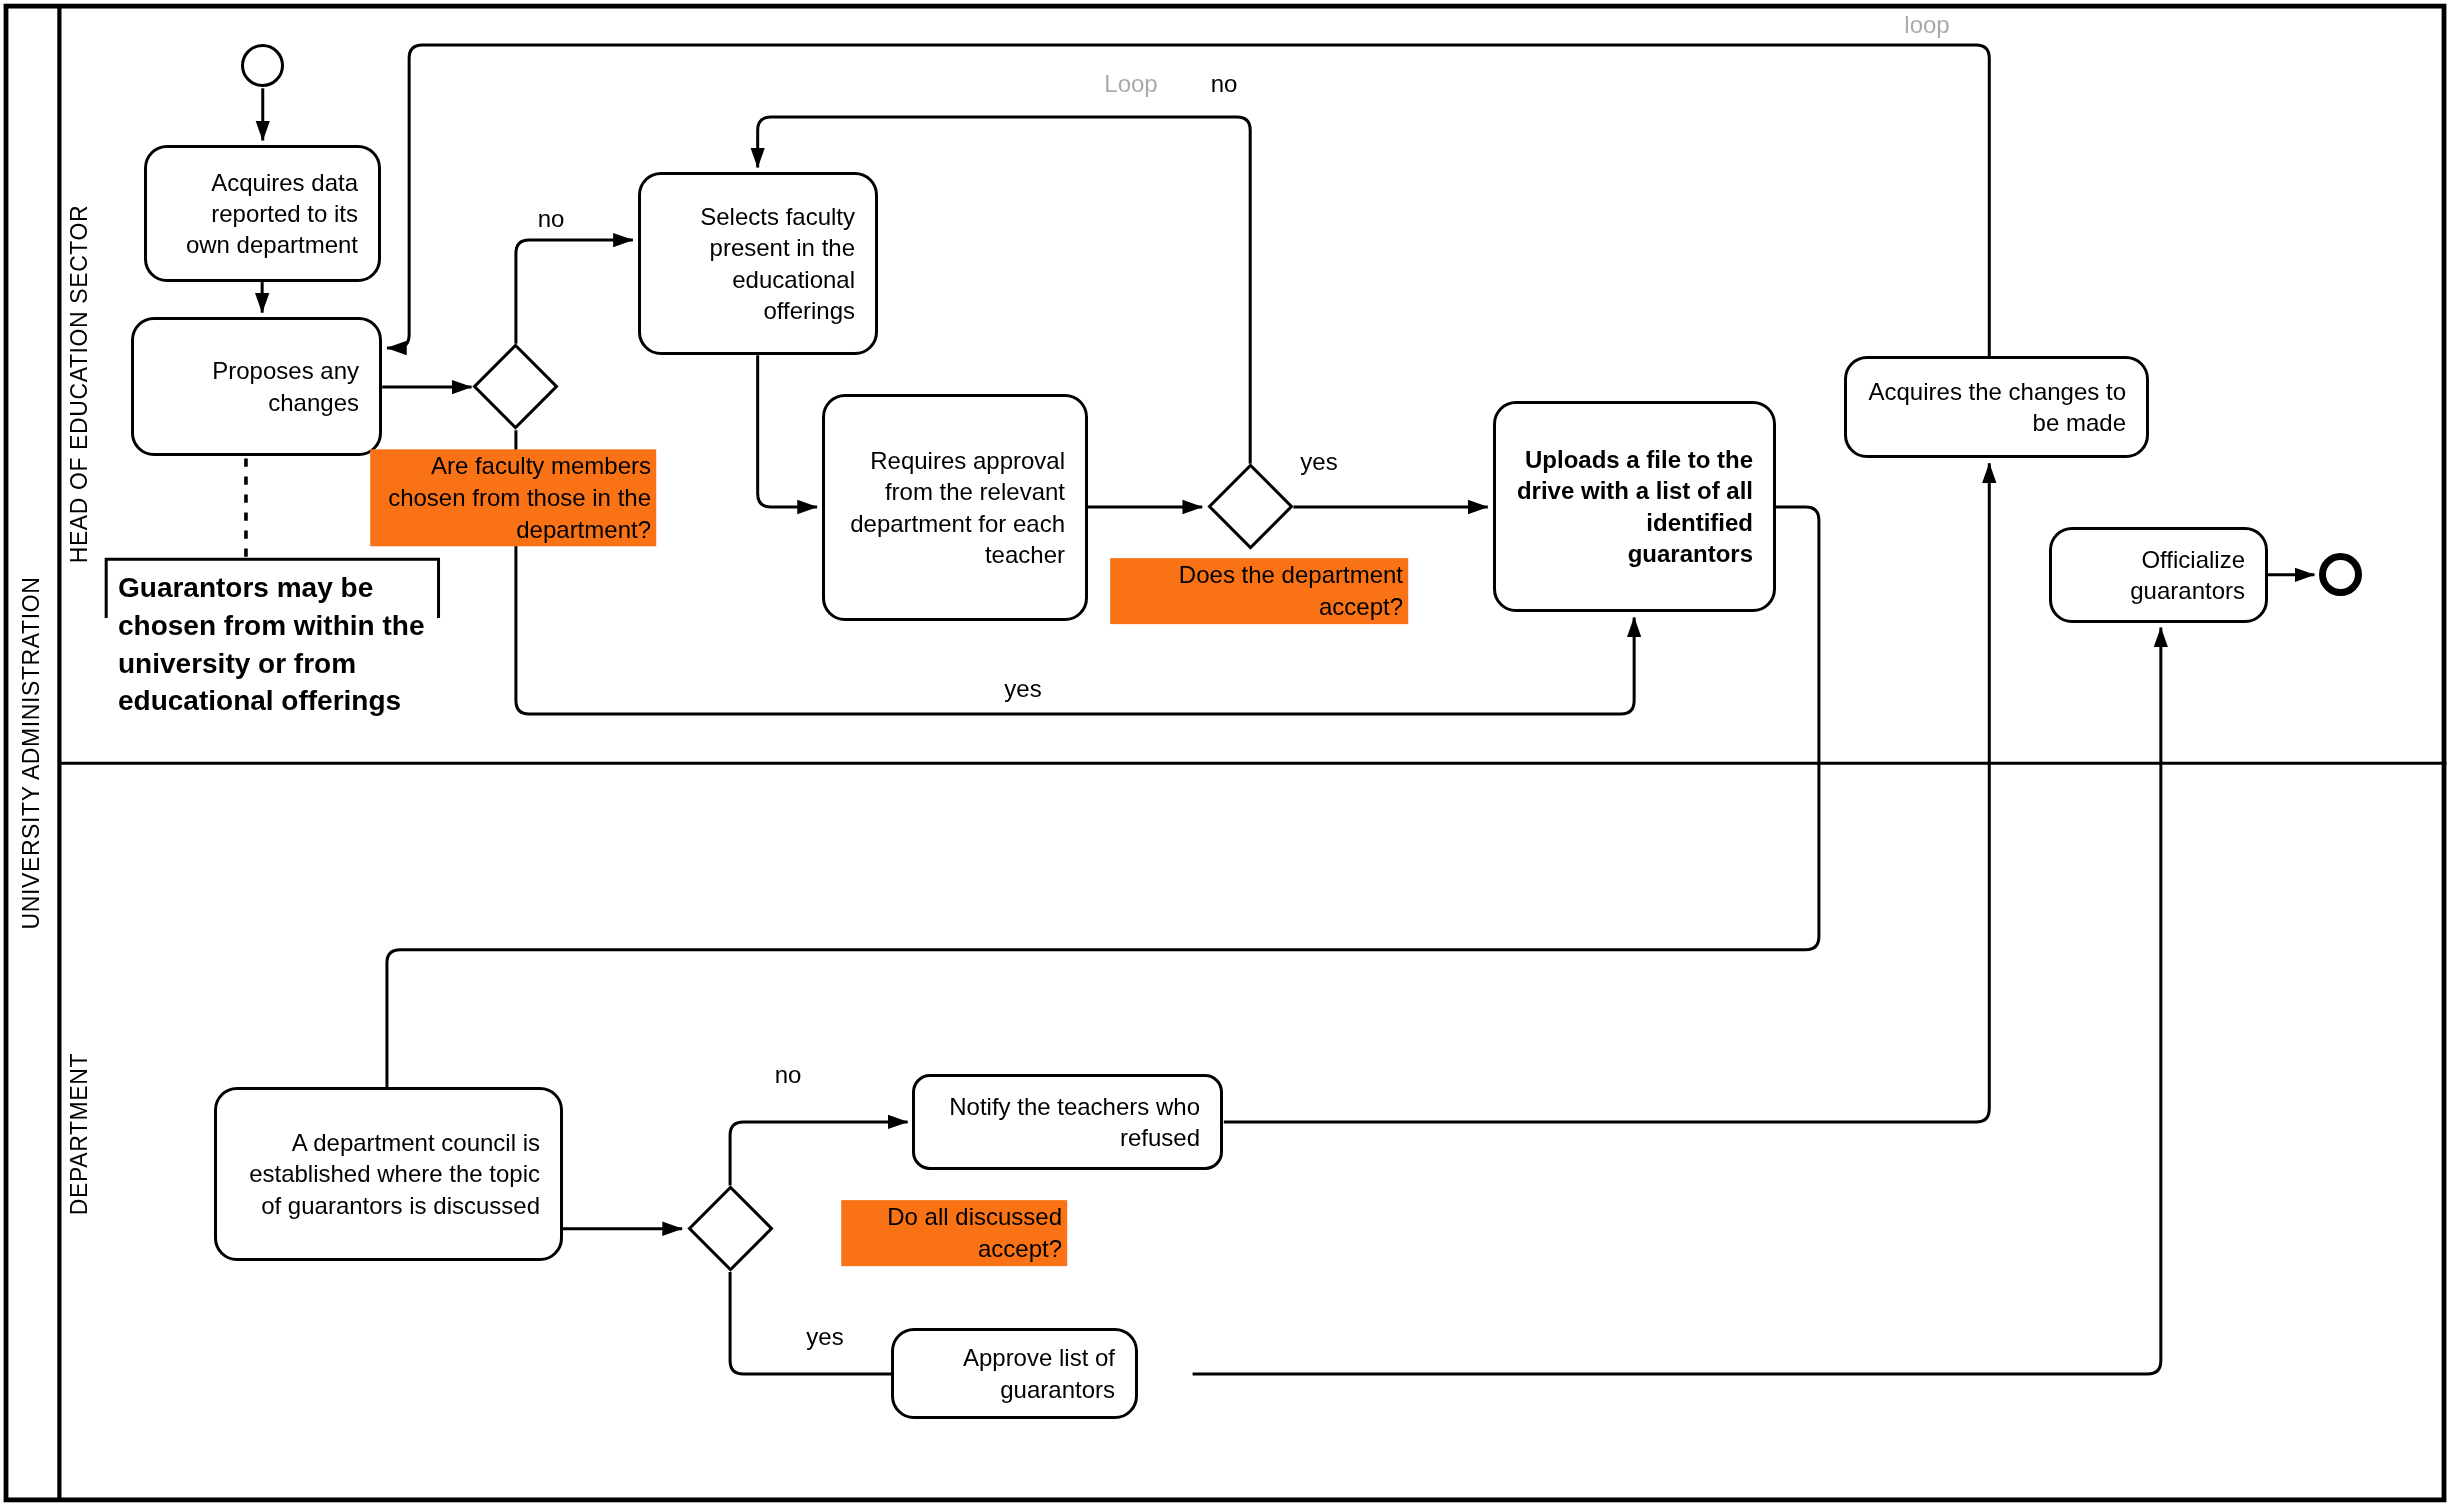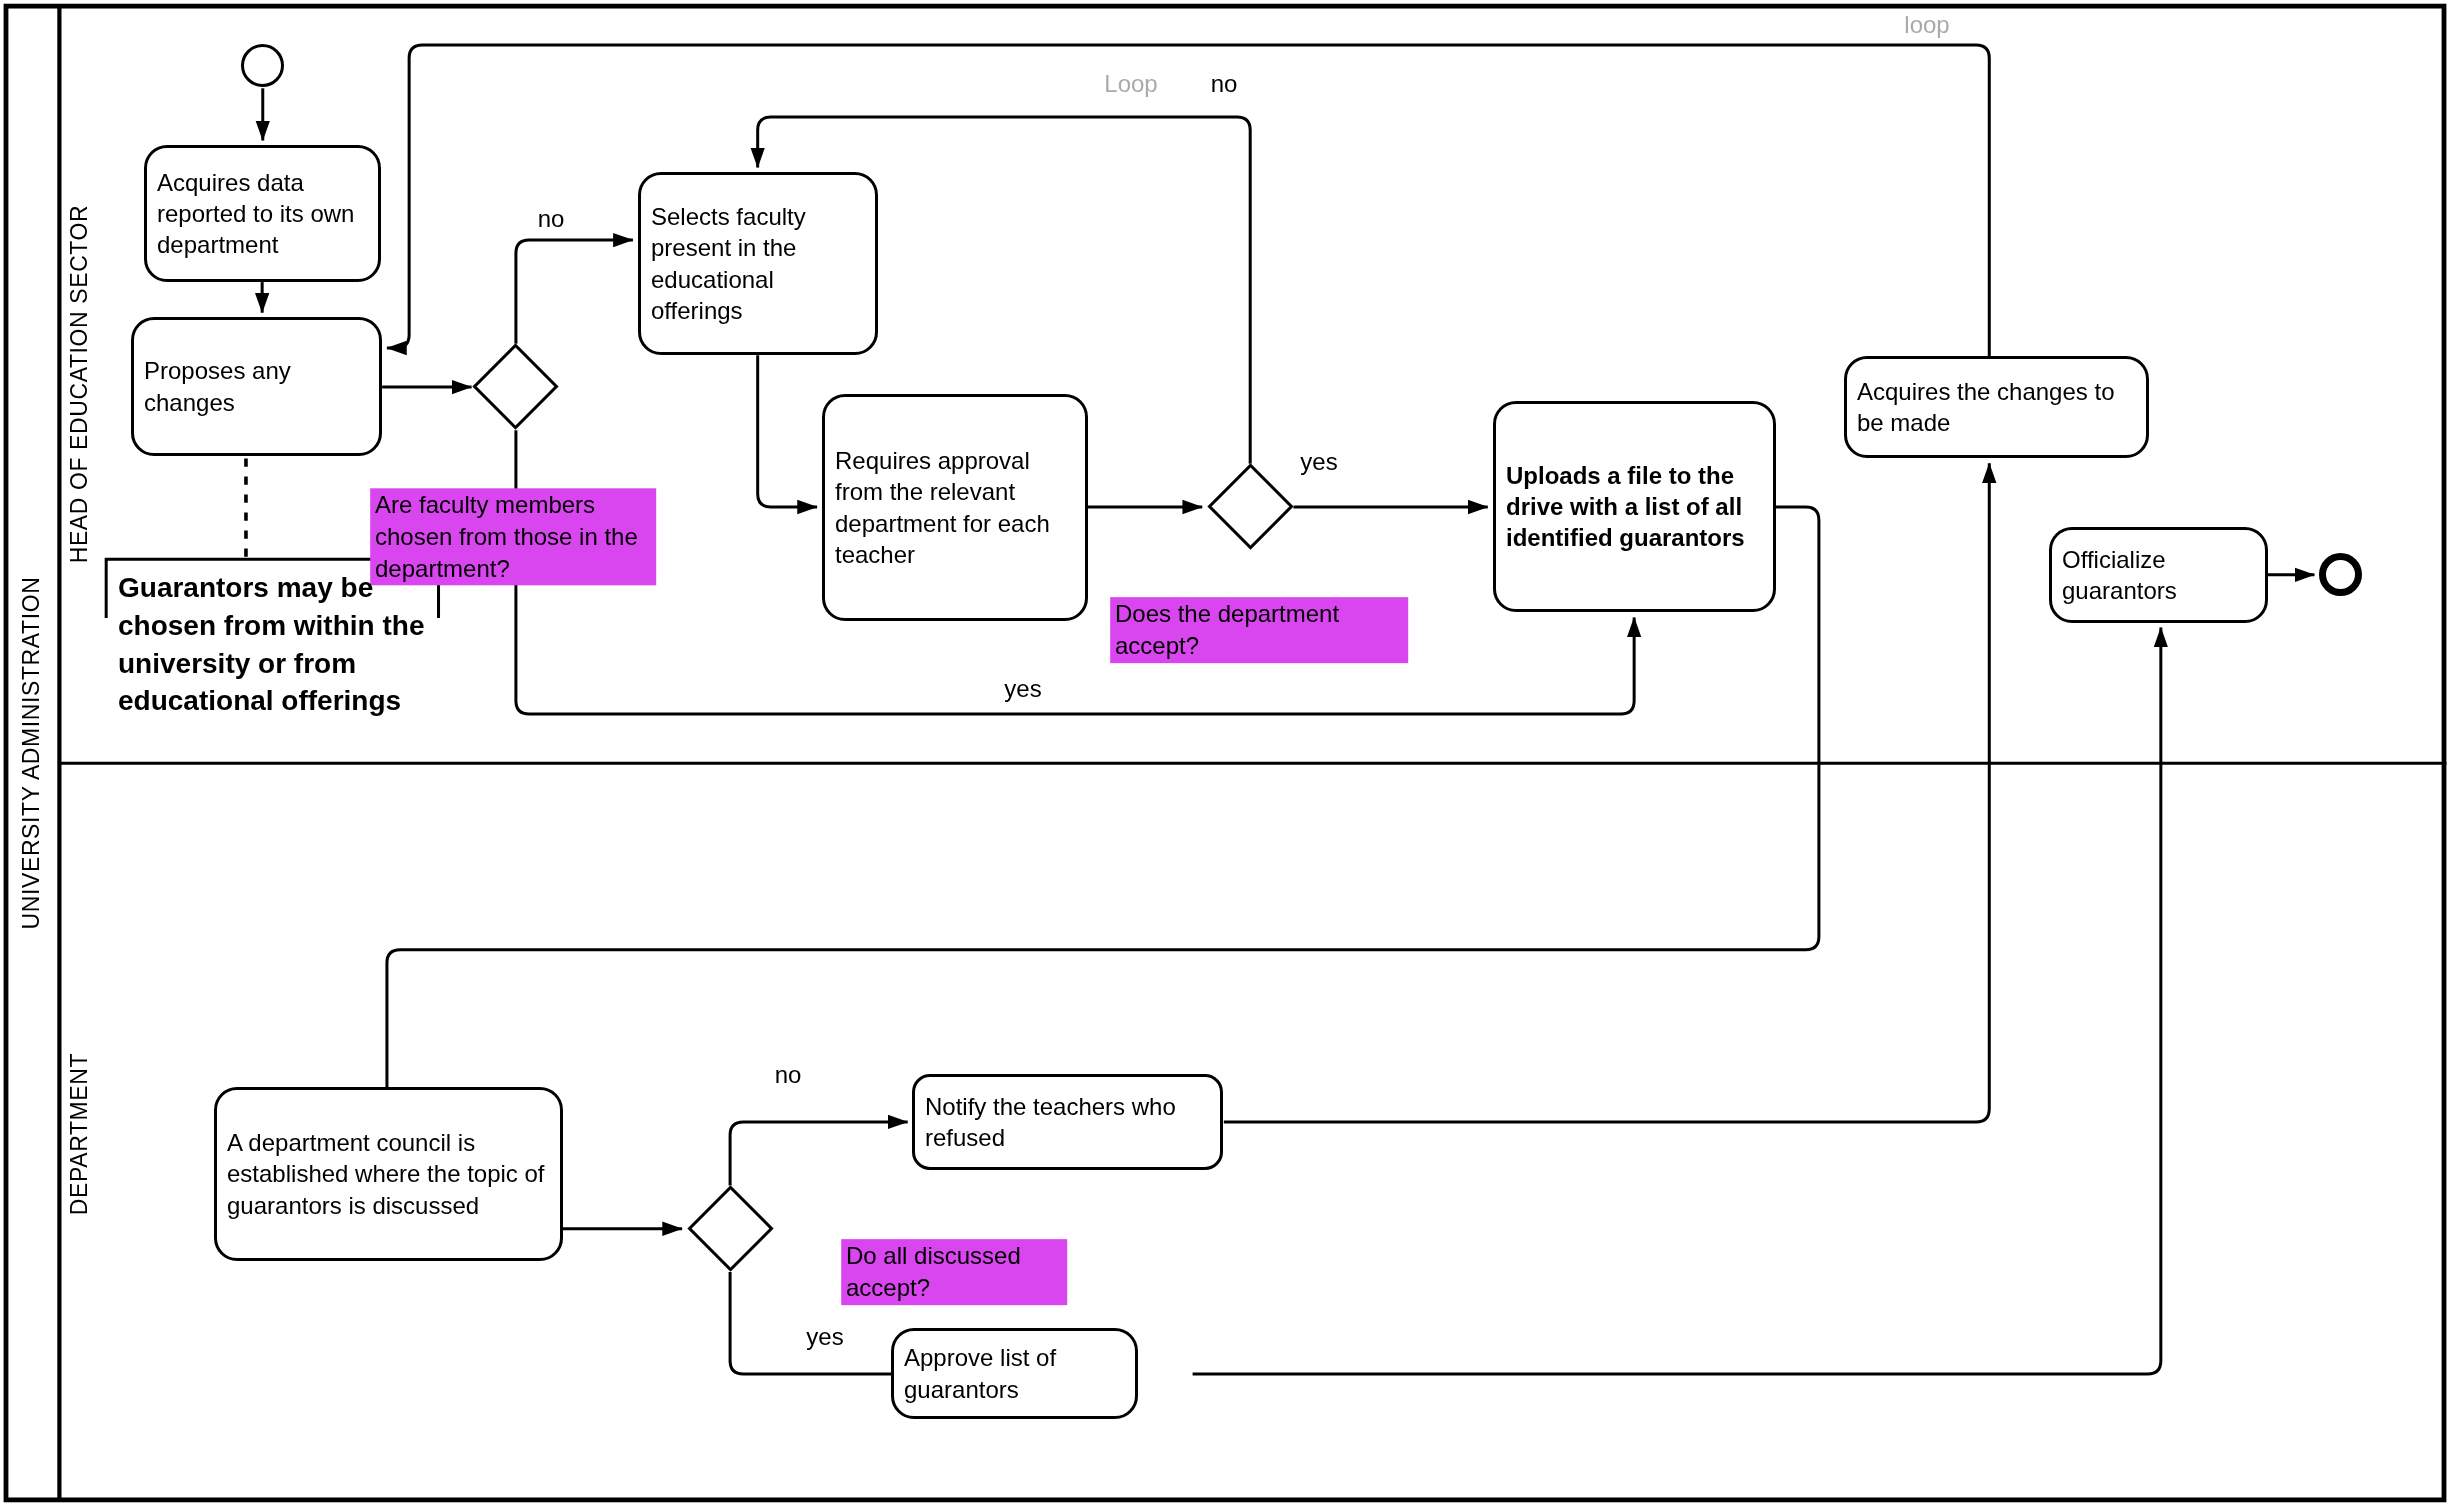--- a/index.html
+++ b/index.html
@@ -9,40 +9,40 @@
     background:#ffffff;
     font-family:"Liberation Sans","DejaVu Sans",sans-serif;
     color:#000;
     overflow:hidden;
   }
   .layer{position:absolute;left:0;top:0;}
   .task{
     position:absolute;box-sizing:border-box;
     border:3.6px solid #000;border-radius:23px;background:#fff;
     display:flex;align-items:center;justify-content:center;
-    text-align:left;font-size:24px;line-height:1.3;
-    padding:6px 10px;
+    text-align:right;font-size:24px;line-height:1.3;
+    padding:6px 20px;
   }
   .gw{
     position:absolute;box-sizing:border-box;
     width:61px;height:61px;border:3px solid #000;background:#fff;
     transform:rotate(45deg);
   }
   .evt{position:absolute;box-sizing:border-box;border-radius:50%;background:#fff;}
   .evt.start{width:43px;height:43px;border:3.6px solid #000;}
   .evt.end{width:43px;height:43px;border:7.8px solid #000;}
   .lbl{
     position:absolute;font-size:24px;white-space:nowrap;
     transform:translate(-50%,-50%);
     text-align:center;
   }
   .gray{color:#aaaaaa;}
   .q{
-    position:absolute;font-size:24px;line-height:1.32;text-align:left;
-    transform:translate(-50%,-50%);background:#d946ef;padding:1.2px 4.8px;margin-top:39px;
+    position:absolute;font-size:24px;line-height:1.32;text-align:right;
+    transform:translate(-50%,-50%);background:#f97316;padding:1.2px 4.8px;
   }
   .vlabel{
     position:absolute;font-size:23px;letter-spacing:0.6px;white-space:nowrap;
     transform:translate(-50%,-50%) rotate(-90deg);
   }
   .note{
     position:absolute;width:336px;
     font-size:28px;font-weight:bold;line-height:1.35;text-align:left;
   }
 </style>

